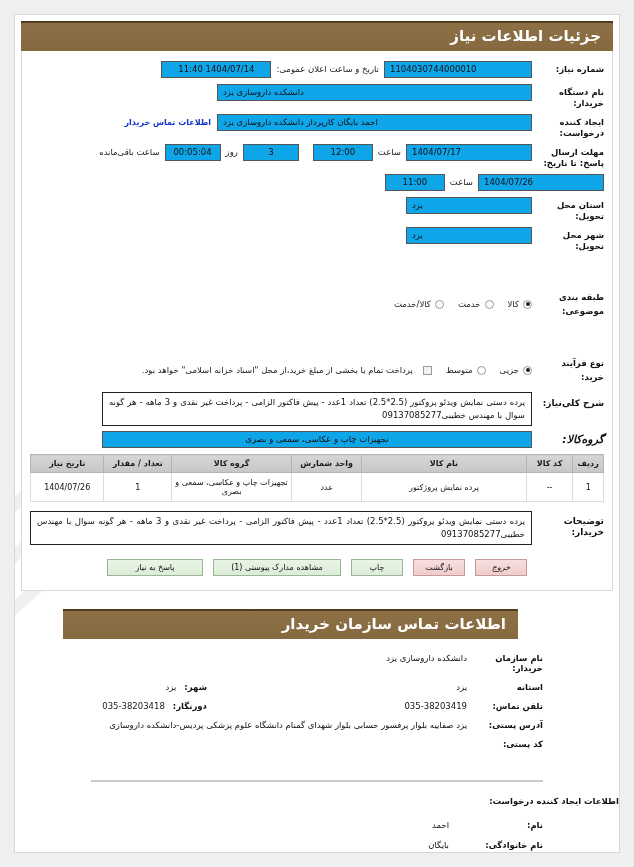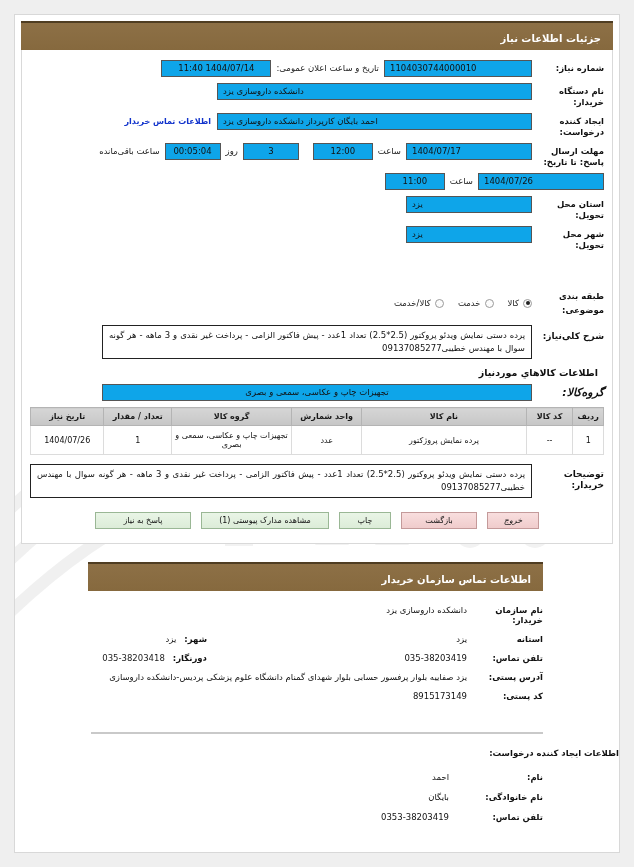--- a/index.html
+++ b/index.html
@@ -47,31 +47,31 @@
     position: relative;
     z-index: 2;
   }
 
   
   .section-bar {
     background: #8a6d42;
     background-image: linear-gradient(#8d7046, #86693e);
     border-top: 2px solid #4f3d22;
     color: #ffffff;
-    font-size: 10px;
-    font-weight: bold;
-    padding: 10px 12px 6px 10px;
+    font-size: 15px;
+    font-weight: bold;
+    padding: 4px 12px 6px 10px;
     text-align: right;
     margin: 6px 6px 0 6px;
     box-sizing: border-box;
   }
   .section-bar.contact-bar {
     margin-top: 0;
     width: 455px;
-    margin-right: 76px;
+    margin-right: 101px;
   }
 
   
   .detail-body {
     border: 1px solid #d9d9d9;
     border-top: none;
     margin: 0 6px;
     padding: 10px 8px 8px 8px;
     background: #fff;
     box-sizing: border-box;
@@ -391,27 +391,41 @@
         <div class="radio-item">
           <span class="radio-dot"></span>
           <span class="radio-txt">خدمت</span>
         </div>
         <div class="radio-item">
           <span class="radio-dot"></span>
           <span class="radio-txt">کالا/خدمت</span>
         </div>
       </div>
 
+      <div class="radio-row">
+        <div class="flabel" style="padding-top:0;line-height:14px;">توع فرآیند خرید:</div>
+        <div class="radio-item">
+          <span class="radio-dot on"></span>
+          <span class="radio-txt">جزیی</span>
+        </div>
+        <div class="radio-item">
+          <span class="radio-dot"></span>
+          <span class="radio-txt">متوسط</span>
+        </div>
+        <div class="radio-item" style="margin-left:6px;">
+          <span class="chk-box"></span>
+        </div>
+        <div class="note-txt">پرداخت تمام یا بخشی از مبلغ خرید،از محل "اسناد خزانه اسلامی" خواهد بود.</div>
+      </div>
 
       <div class="frow" style="margin-top:8px; align-items:flex-start;">
         <div class="flabel" style="font-size:9px;padding-top:6px;">شرح کلی‌نیاز:</div>
         <div class="tbox" style="width:430px; min-height:32px;">پرده دستی نمایش ویدئو پروکتور (2.5*2.5) تعداد 1عدد - پیش فاکتور الزامی - پرداخت غیر نقدی و 3 ماهه - هر گونه سوال با مهندس  خطیبی09137085277</div>
       </div>
 
-      <div class="subheading">اطلاعات کالاهاي موردنیاز</div>
 
       <div class="frow">
         <div class="flabel" style="font-size:11px;font-style:italic;">گروه‌کالا:</div>
         <div class="fbox ctr-txt" style="width:430px;">تجهیزات چاپ و عکاسی، سمعی و  بصری</div>
       </div>
 
       <table class="goods">
         <thead>
           <tr>
             <th style="width:26px;">ردیف</th>
@@ -436,21 +450,21 @@
         </tbody>
       </table>
 
       <div class="frow" style="margin-top:9px; align-items:flex-start;">
         <div class="flabel" style="font-size:9px;padding-top:5px;">توضیحات خریدار:</div>
         <div class="tbox" style="width:505px; min-height:32px;">پرده دستی نمایش ویدئو پروکتور (2.5*2.5) تعداد 1عدد - پیش فاکتور الزامی - پرداخت غیر نقدی و 3 ماهه - هر گونه سوال با مهندس  خطیبی09137085277</div>
       </div>
 
       <div class="btn-row">
         <div class="btn red" style="width:52px;font-style:italic;">خروج</div>
-        <div class="btn red" style="width:76px;">بازگشت</div>
+        <div class="btn red" style="width:52px;">بازگشت</div>
         <div class="btn green" style="width:52px;">چاپ</div>
         <div class="btn green" style="width:128px;">مشاهده مدارک پیوستی (1)</div>
         <div class="btn green" style="width:96px;">پاسخ به نیاز</div>
       </div>
 
     </div>
 
     <div style="height:18px;"></div>
     <div class="section-bar contact-bar">اطلاعات تماس سازمان خریدار</div>
 
@@ -470,21 +484,20 @@
         <div class="cval w-main">035-38203419</div>
         <div class="clabel2">دورنگار:</div>
         <div class="cval2">035-38203418</div>
       </div>
       <div class="crow">
         <div class="clabel">آدرس پستی:</div>
         <div class="cval free">یزد صفاییه بلوار پرفسور حسابی بلوار شهدای گمنام دانشگاه  علوم پزشکی پردیس-دانشکده داروسازی</div>
       </div>
       <div class="crow">
         <div class="clabel">کد پستی:</div>
-        <div class="cval w-main">8915173149</div>
       </div>
     </div>
 
     <hr class="divider">
 
     <div class="creator-title">اطلاعات ایجاد کننده درخواست:</div>
 
     <div class="creator-wrap">
       <div class="crow2">
         <div class="clabel">نام:</div>

